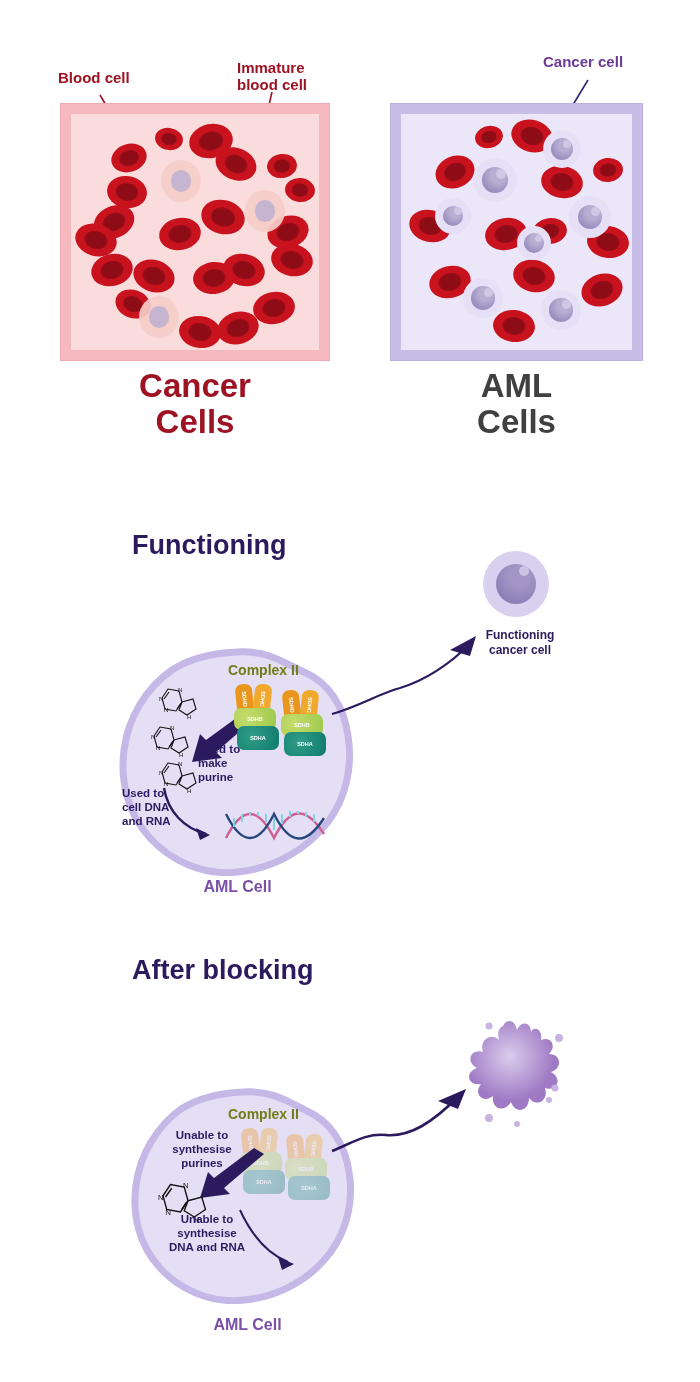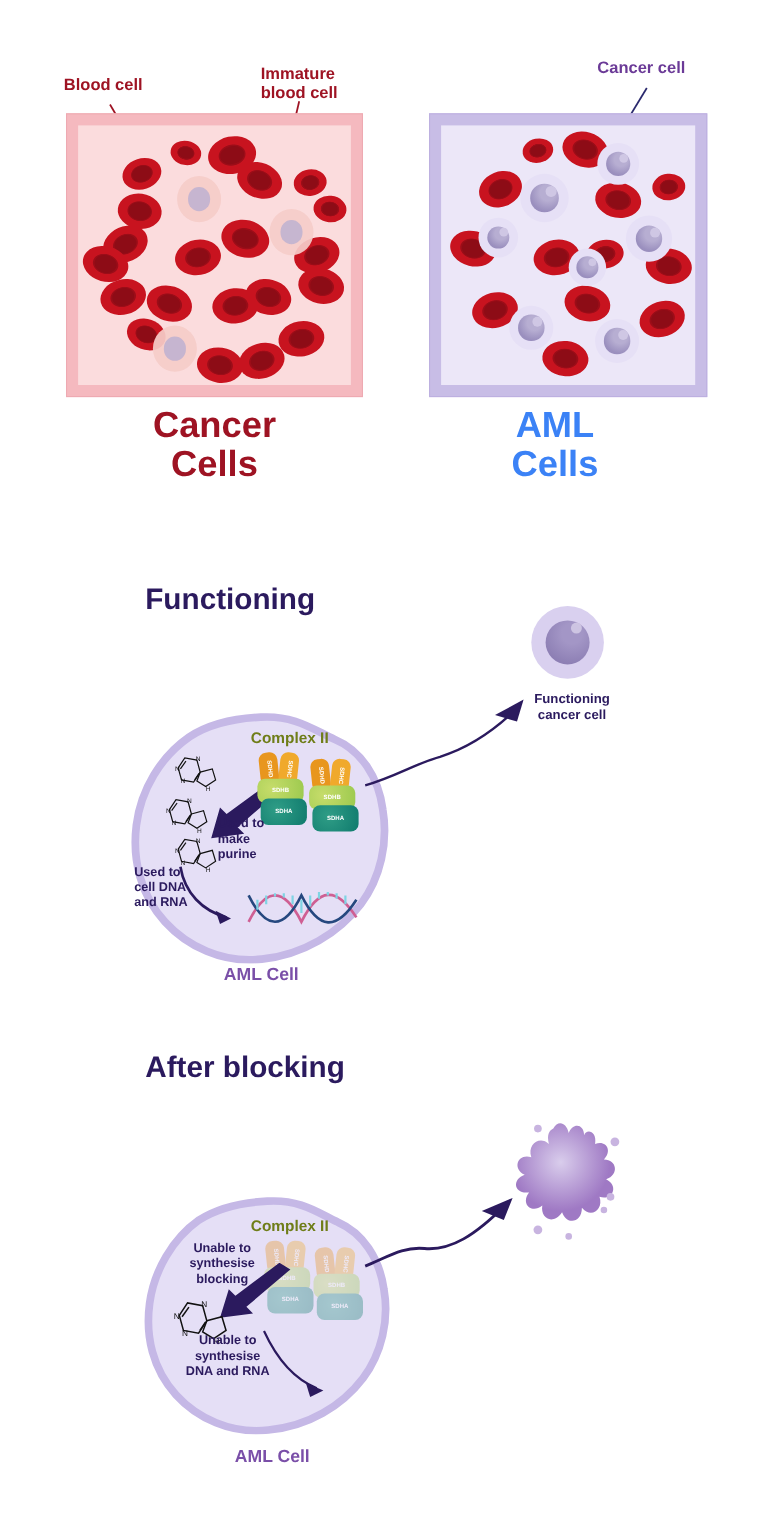--- a/index.html
+++ b/index.html
@@ -42,21 +42,21 @@
   .cancer .hl{position:absolute;width:22%;height:22%;left:52%;top:26%;
        border-radius:50%;background:#cfc7e4;z-index:2;}
 
   .label{position:absolute;font-weight:bold;line-height:1.12;}
   #lbl-blood-cell{left:58px;top:70px;font-size:15px;color:#9e1323;}
   #lbl-immature{left:237px;top:44px;font-size:15px;color:#9e1323;width:110px;margin-top:16px;}
   #lbl-cancer-cell{left:543px;top:54px;font-size:15px;color:#6b3a97;}
 
   .cap{position:absolute;text-align:center;font-weight:bold;line-height:1.08;}
   #cap-normal{left:60px;top:368px;width:270px;font-size:33px;color:#9e1323;}
-  #cap-aml{left:378px;top:368px;width:253px;font-size:33px;color:#3b82f6;}
+  #cap-aml{left:390px;top:368px;width:253px;font-size:33px;color:#404040;}
 
   
   .heading{position:absolute;font-size:27px;font-weight:bold;color:#2b1a5e;
            line-height:1.16;}
   #head-func{left:132px;top:530px;width:240px;}
   #head-block{left:132px;top:955px;width:250px;}
   #aml-cell-1{left:118px;top:648px;width:238px;height:228px;}
   #aml-cell-2{left:130px;top:1088px;width:226px;height:216px;}
 
   .cellcap{position:absolute;font-size:16px;font-weight:bold;color:#7a4fa8;
@@ -365,21 +365,21 @@
     <div class="c">
         <span>SDHC</span>
       </div>
     <div class="b">SDHB</div>
     <div class="a">SDHA</div>
   </div>
 
   <div class="note" id="note-nopurine">
     <span>Unable to</span><br>
     <span>synthesise</span><br>
-    <span>blocking</span>
+    <span>purines</span>
   </div>
 
   <svg class="abs" style="left:196px;top:1148px;width:74px;height:56px" viewBox="0 0 74 56">
     <path d="M68,6 L28,40 L34,46 L4,50 L12,24 L18,30 L58,0 Z" fill="#2b1a5e"></path>
   </svg>
 
   <svg class="abs" style="left:158px;top:1180px;width:50px;height:44px" viewBox="0 0 40 34">
     <g fill="none" stroke="#111" stroke-width="1.1">
       <polygon points="4,12 10,3 21,5 24,16 18,25 7,23"></polygon>
       <polygon points="24,16 35,13 38,23 29,29 21,24"></polygon>

